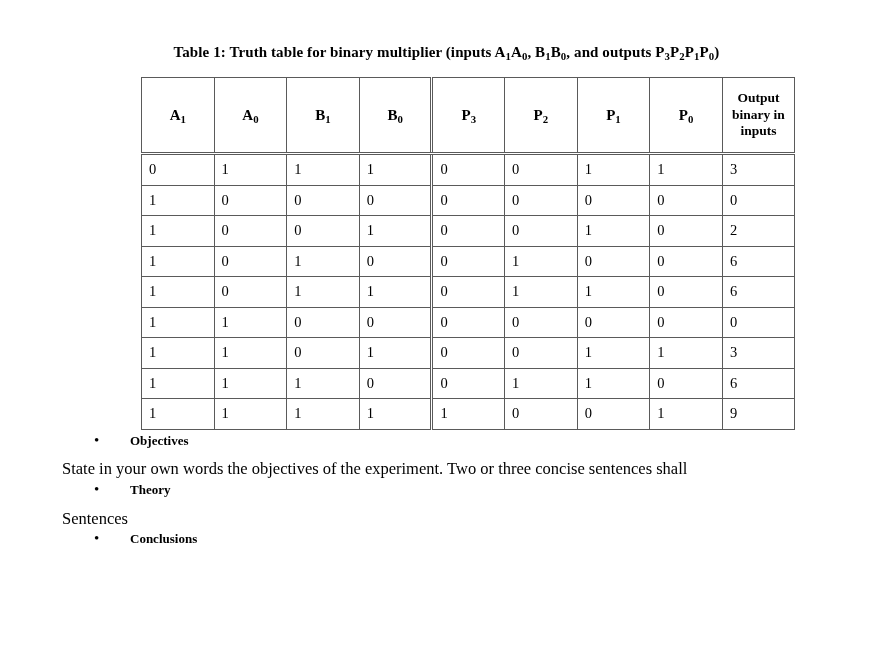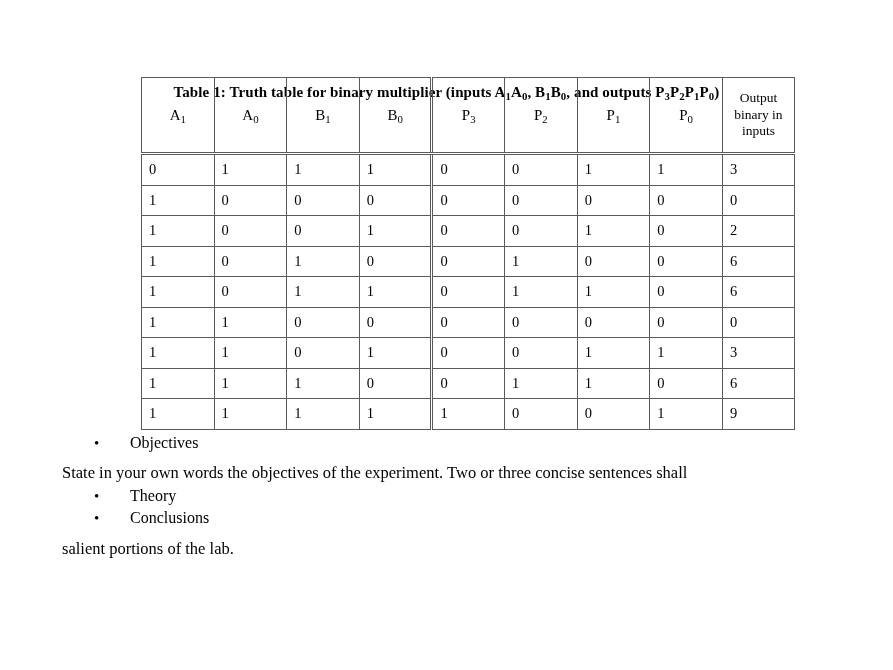--- a/index.html
+++ b/index.html
@@ -19,21 +19,20 @@
   
   #table-caption {
     position: absolute;
     left: 0;
     top: 44px;
     width: 893px;
     text-align: center;
     font-weight: bold;
     font-size: 15px;
     letter-spacing: 0.1px;
-    margin-top: 40px;
   }
   #table-caption sub {
     font-size: 0.72em;
     vertical-align: -0.28em;
     line-height: 0;
   }
 
   
   #truth-table-wrap {
     position: absolute;
@@ -53,21 +52,21 @@
   table.truth th, table.truth td {
     border: 1px solid #5a5a5a;
     padding: 0;
     vertical-align: middle;
   }
 
   
   table.truth thead th {
     height: 74px;
     text-align: center;
-    font-weight: normal;
+    font-weight: bold;
     font-size: 15px;
     border-bottom: 3px double #5a5a5a;
   }
   table.truth thead th sub {
     font-size: 0.72em;
     vertical-align: -0.3em;
     line-height: 0;
   }
   table.truth thead th.out-hdr {
     font-size: 13.5px;
@@ -102,22 +101,22 @@
     margin: 0 0 1px 0;
     padding-left: 32px;
   }
   .bullet-dot {
     width: 36px;
     flex: 0 0 36px;
     font-size: 15px;
     line-height: 1;
   }
   .bullet-label {
-    font-weight: normal;
-    font-size: 16px;
+    font-weight: bold;
+    font-size: 13px;
   }
   .para {
     margin: 9px 0 1px 0;
     font-size: 16.5px;
     line-height: 1.33;
   }
 </style>
 </head>
 <body>
 
@@ -265,18 +264,18 @@
 
 <div class="bullet-line">
       <span class="bullet-dot">•</span>
       <span class="bullet-label">Objectives</span>
     </div>
     <div class="para">State in your own words the objectives of the experiment. Two or three concise sentences shall</div>
     <div class="bullet-line">
       <span class="bullet-dot">•</span>
       <span class="bullet-label">Theory</span>
     </div>
+    <div class="para">Sentences</div>
     <div class="bullet-line">
       <span class="bullet-dot">•</span>
       <span class="bullet-label">Conclusions</span>
     </div>
-    <div class="para">salient portions of the lab.</div>
   </div>
 
 </body></html>

